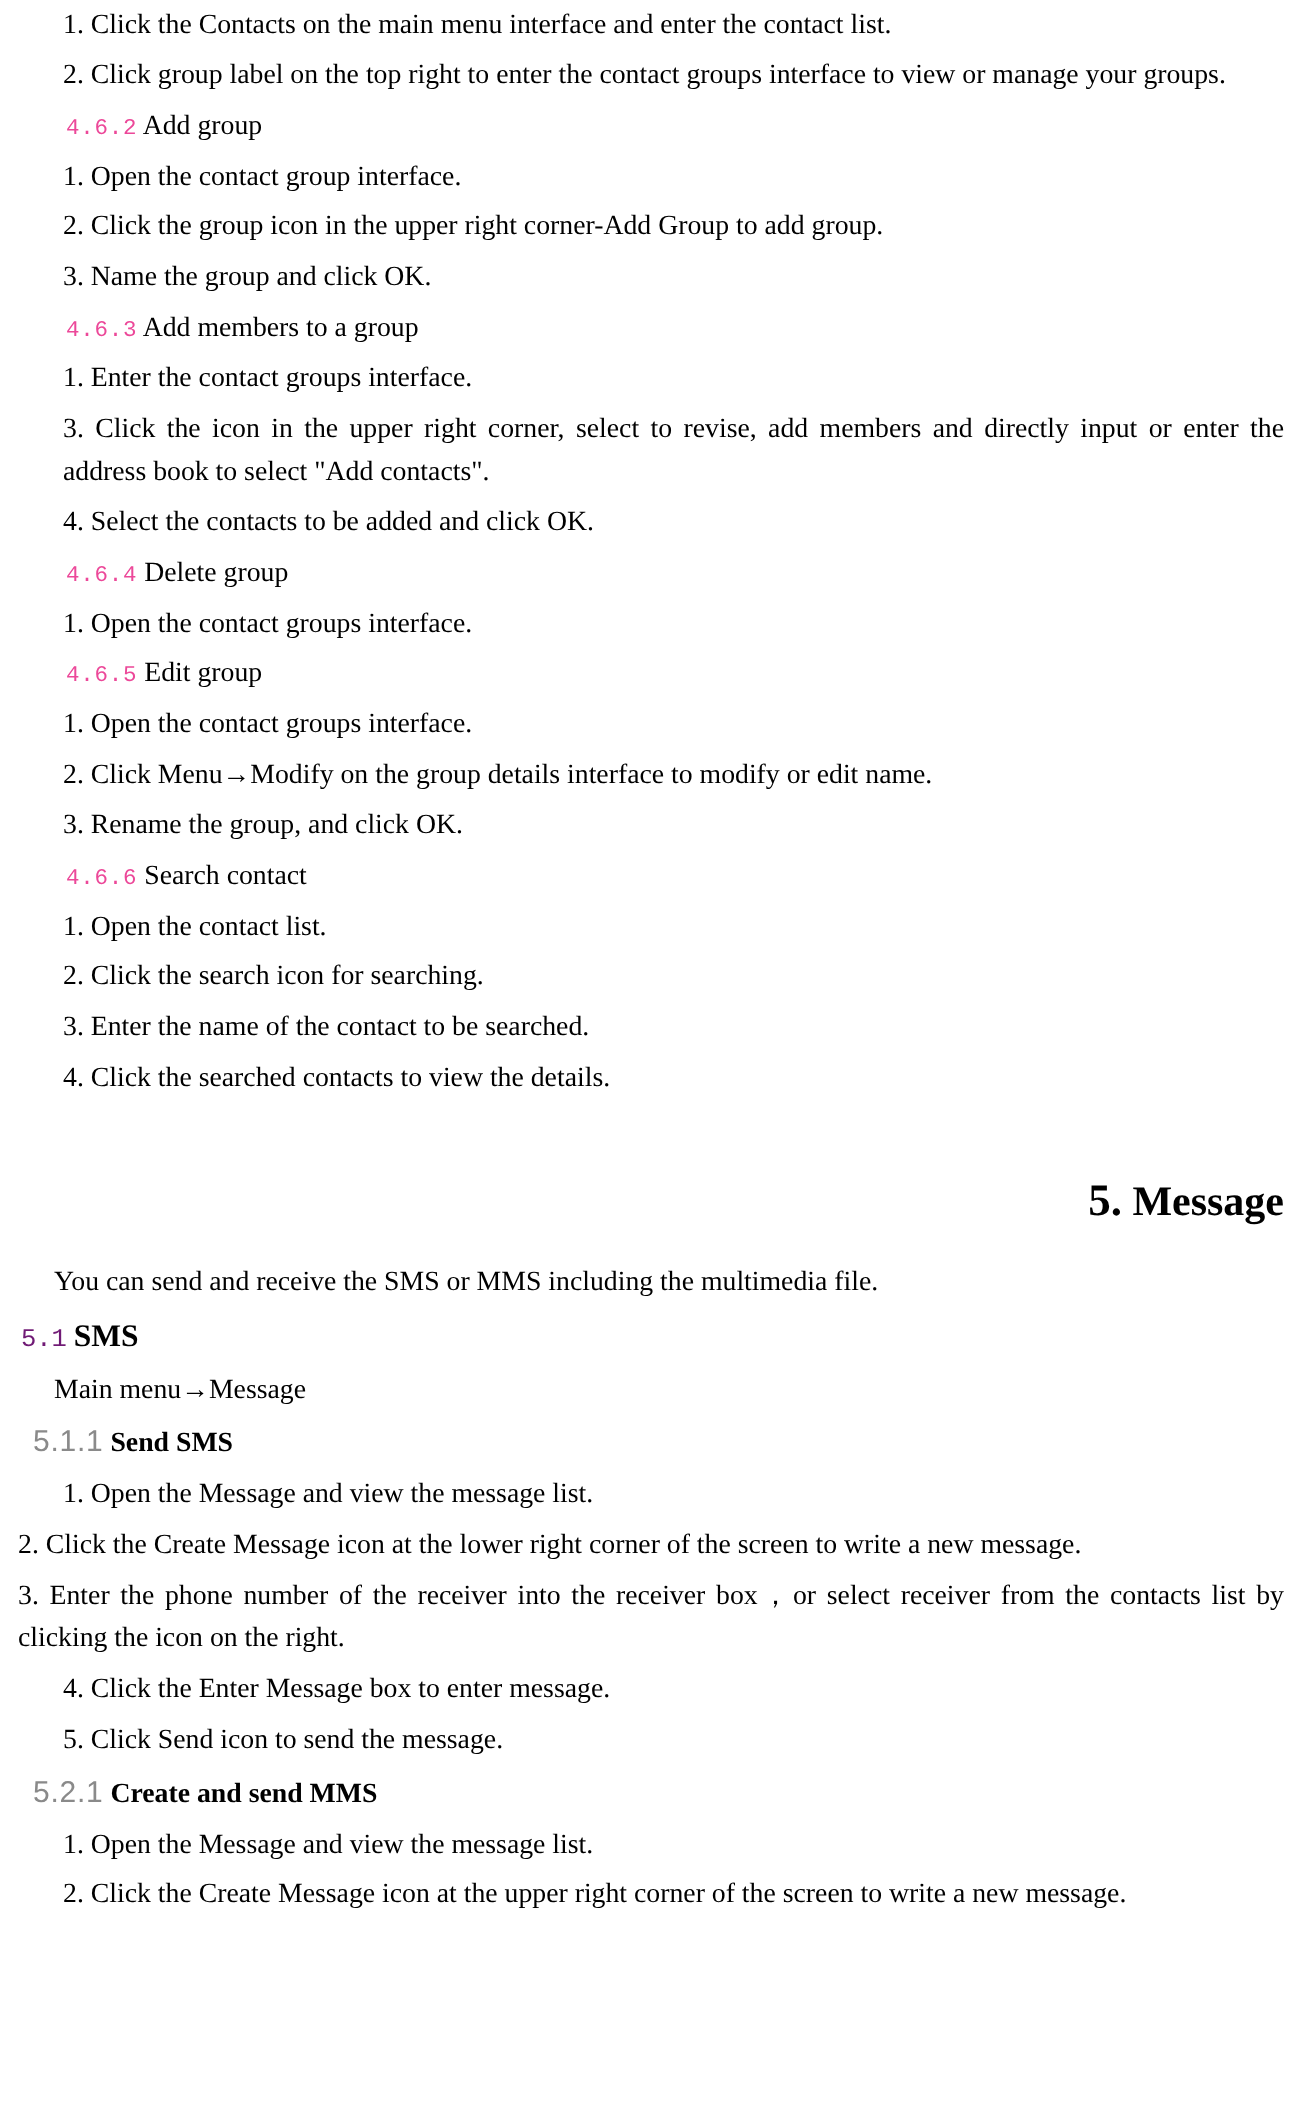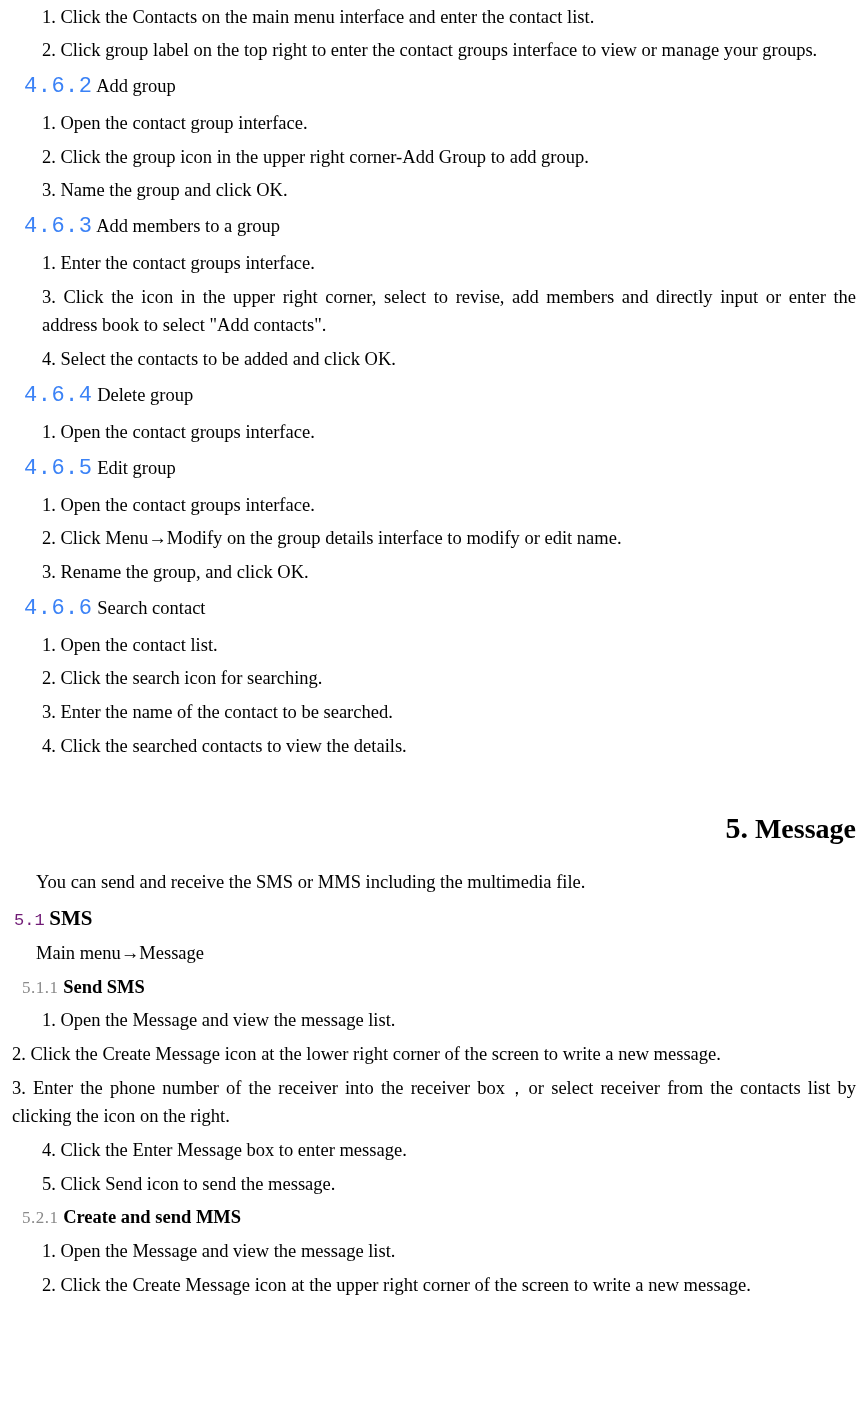--- a/index.html
+++ b/index.html
@@ -8,28 +8,29 @@
       min-height: 1418px;
       background: #fff;
       font-family: "Times New Roman", Times, serif;
       color: #000;
       padding: 0 9px 0 14px;
     }
     .content { line-height: 1.55; font-size: 18.5px; }
     .indent { margin-left: 28px; text-align: justify; }
     .num-heading {
       font-family: "Courier New", Courier, monospace;
-      color: #3b82f6;
-      font-size: 22px;
+      color: #ec4899;
+      font-size: 15px;
       letter-spacing: 0.5px;
+      margin-left: 20px;
     }
     .num-heading-sub {
-      font-family: Liberation Serif, serif;
+      font-family: Liberation Sans, sans-serif;
       color: #8a8a8a;
-      font-size: 17px;
+      font-size: 20px;
       letter-spacing: 0.5px;
     }
     .heading-line { margin-left: 10px; }
     h1.chapter {
       font-size: 28px;
       font-weight: bold;
       text-align: right;
       margin-top: 42px;
       margin-bottom: 14px;
     }

